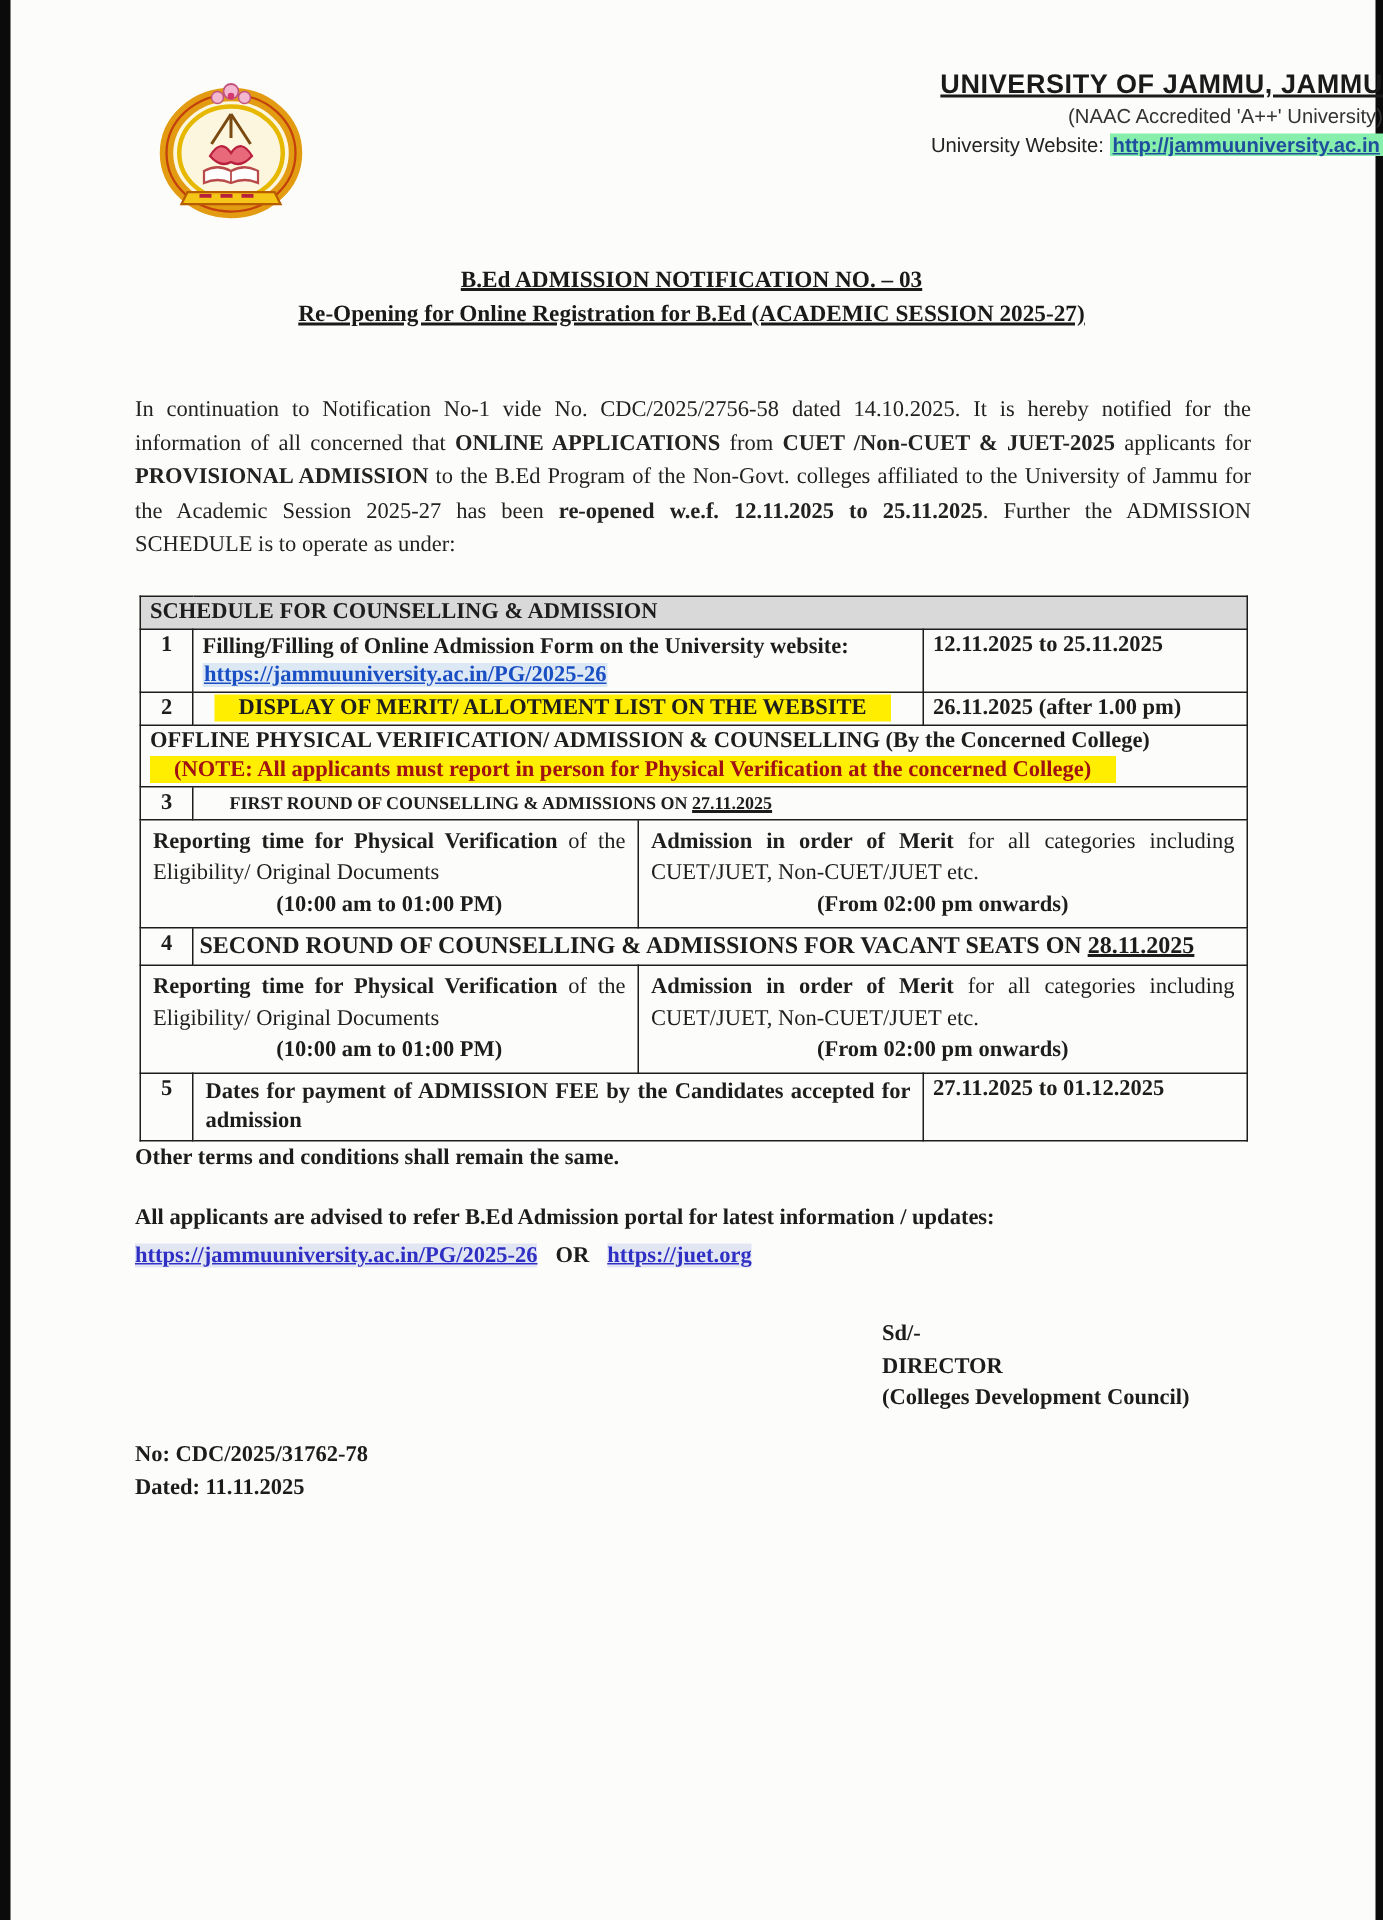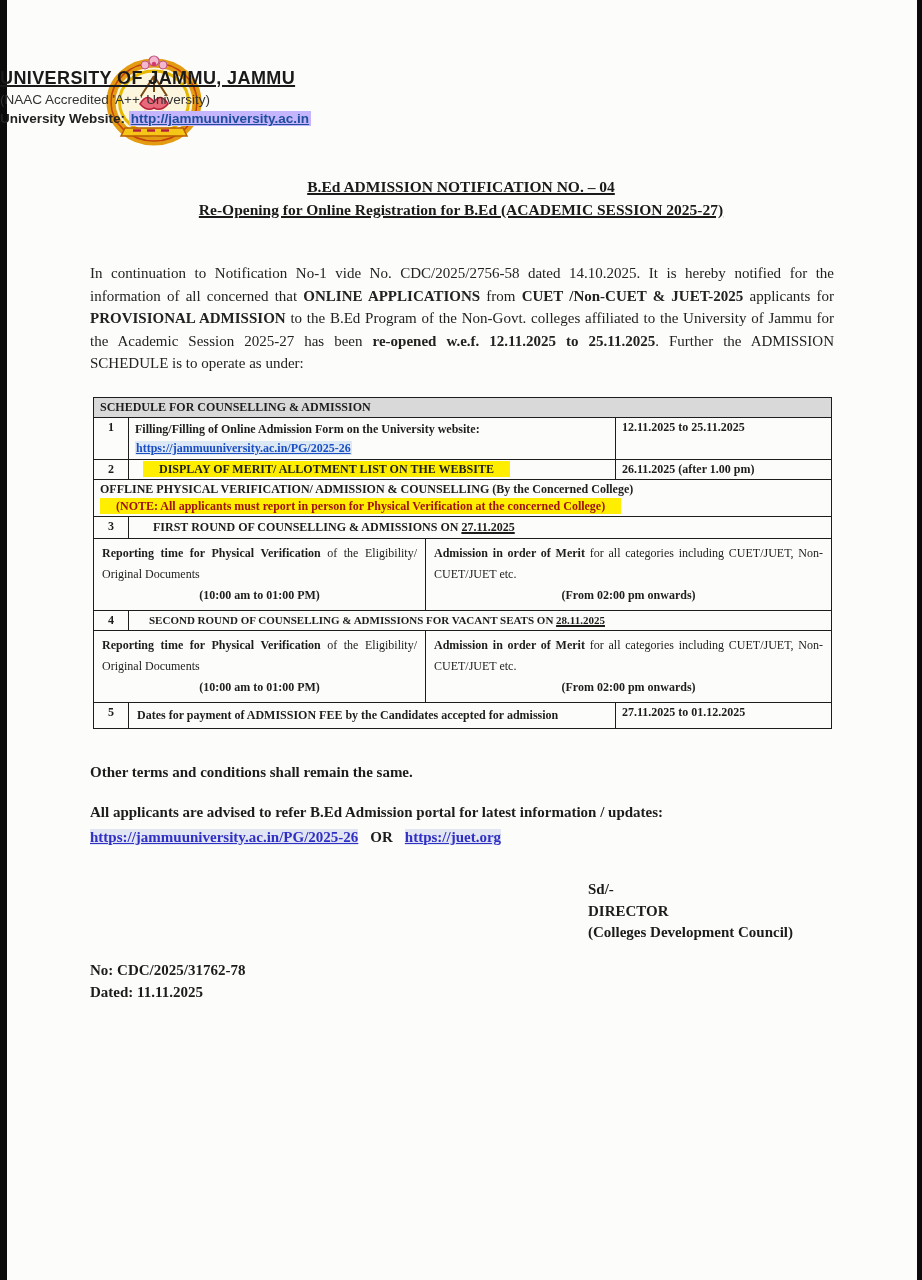--- a/index.html
+++ b/index.html
@@ -12,45 +12,45 @@
     overflow:hidden;
     font-family:"Liberation Serif", serif;
     color:#1c1c1c;
   }
   .edge{position:absolute;top:0;bottom:0;background:#0b0b0b;}
   .edge.left{left:0;width:7px;}
   .edge.right{right:0;width:5px;}
 
   
   .logo{position:absolute;left:103px;top:52px;width:102px;height:94px;}
-  .header{position:absolute;top:46px;left:0;right:0;text-align:left;
-    font-family:"Liberation Sans", sans-serif;color:#222;margin-top:22px;}
+  .header{position:absolute;top:46px;left:0;right:0;text-align:right;
+    font-family:"Liberation Sans", sans-serif;color:#222;}
   .uni-name{font-size:18px;font-weight:bold;letter-spacing:.4px;
     text-decoration:underline;text-decoration-thickness:2px;color:#1a1a1a;}
   .naac{font-size:13.5px;margin-top:3px;color:#333;}
   .hline{font-size:13.5px;margin-top:4px;color:#222;}
-  .hline .lbl{font-weight:bold;}
+  .hline .lbl{font-weight:normal;}
   a.link, span.link{cursor:pointer;text-decoration:underline;font-weight:bold;}
-  .link-web{color:#1f4e9c;background:#c4b5fd;padding:0 2px;}
+  .link-web{color:#1f4e9c;background:#86efac;padding:0 2px;}
   .link-portal{color:#0b85c8;background:#d5ecf8;padding:0 2px;}
 
   
   .titles{position:absolute;top:175px;left:0;right:0;text-align:center;}
   .title-line{font-size:15.5px;font-weight:bold;color:#1a1a1a;
     text-decoration:underline;text-decoration-thickness:1.5px;line-height:23px;}
 
   
   .intro{position:absolute;top:262px;left:90px;width:744px;
     font-size:15px;line-height:22.6px;text-align:justify;margin:0;color:#222;}
   .b{font-weight:bold;}
 
   
   table.sched{position:absolute;top:397px;left:93px;width:738px;
     border-collapse:collapse;table-layout:fixed;}
-  table.sched td{border:1.5px solid #1d1d1d;font-size:12px;
+  table.sched td{border:1.5px solid #1d1d1d;font-size:15px;
     padding:2px 6px;vertical-align:top;color:#1d1d1d;}
   td.thead{background:#d9d9d9;font-weight:bold;font-size:14.2px;padding:2px 7px;}
   td.num{font-weight:bold;text-align:center;padding-top:3px;}
   td.desc{font-weight:bold;}
   .just{text-align:justify;}
   td.date{font-weight:bold;font-size:13.6px;vertical-align:middle;padding-left:9px;}
   .hl-yellow{background:#ffee00;padding:1px 16px;}
   .note-red{color:#a01212;font-weight:bold;margin-top:32px;}
   .tbl-link{color:#1a4fc4;background:#dde8f5;font-weight:bold;text-decoration:underline;cursor:pointer;padding:0 1px;}
   .u-date{text-decoration:underline;text-decoration-thickness:2px;}
@@ -107,21 +107,21 @@
   <div class="header">
     <div class="uni-name">UNIVERSITY OF JAMMU, JAMMU</div>
     <div class="naac">(NAAC Accredited 'A++' University)</div>
     <div class="hline">
       <span class="lbl">University Website:</span>
       <span class="link link-web">http://jammuuniversity.ac.in</span>
     </div>
   </div>
 
   <div class="titles">
-    <div class="title-line">B.Ed ADMISSION NOTIFICATION NO. – 04</div>
+    <div class="title-line">B.Ed ADMISSION NOTIFICATION NO. – 03</div>
     <div class="title-line">Re-Opening for Online Registration for B.Ed (ACADEMIC SESSION 2025-27)</div>
   </div>
 
   <p class="intro"><span>In continuation to Notification No-1 vide No. CDC/2025/2756-58 dated 14.10.2025. It is hereby notified for the information of all concerned that </span><span class="b">ONLINE APPLICATIONS</span><span> from </span><span class="b">CUET /Non-CUET &amp; JUET-2025</span><span> applicants for </span><span class="b">PROVISIONAL ADMISSION</span><span> to the B.Ed Program of the Non-Govt. colleges affiliated to the University of Jammu for the Academic Session 2025-27 has been </span><span class="b">re-opened w.e.f. 12.11.2025 to 25.11.2025</span><span>. Further the ADMISSION SCHEDULE is to operate as under:</span></p>
 
   <table class="sched">
     <colgroup>
         <col style="width:35px">
         <col style="width:297px">
         <col style="width:190px">
@@ -161,21 +161,21 @@
         <div class="body"><span class="b">Reporting time for Physical Verification</span><span> of the Eligibility/ Original Documents</span></div>
         <div class="time">(10:00 am to 01:00 PM)</div>
       </td>
       <td class="detail-cell" colspan="2" style="padding:4px 8px;">
         <div class="body"><span class="b">Admission in order of Merit</span><span> for all categories including CUET/JUET, Non-CUET/JUET etc.</span></div>
         <div class="time">(From 02:00 pm onwards)</div>
       </td>
     </tr>
     <tr>
       <td class="num">4</td>
-      <td class="desc" colspan="3" style="font-size:11px;padding:3px 20px;"><span>SECOND ROUND OF COUNSELLING &amp; ADMISSIONS FOR VACANT SEATS ON </span><span class="u-date">28.11.2025</span></td>
+      <td class="desc" colspan="3" style="font-size:16px;padding:3px 4px;"><span>SECOND ROUND OF COUNSELLING &amp; ADMISSIONS FOR VACANT SEATS ON </span><span class="u-date">28.11.2025</span></td>
     </tr>
     <tr>
       <td class="detail-cell" colspan="2" style="padding:4px 8px;">
         <div class="body"><span class="b">Reporting time for Physical Verification</span><span> of the Eligibility/ Original Documents</span></div>
         <div class="time">(10:00 am to 01:00 PM)</div>
       </td>
       <td class="detail-cell" colspan="2" style="padding:4px 8px;">
         <div class="body"><span class="b">Admission in order of Merit</span><span> for all categories including CUET/JUET, Non-CUET/JUET etc.</span></div>
         <div class="time">(From 02:00 pm onwards)</div>
       </td>

